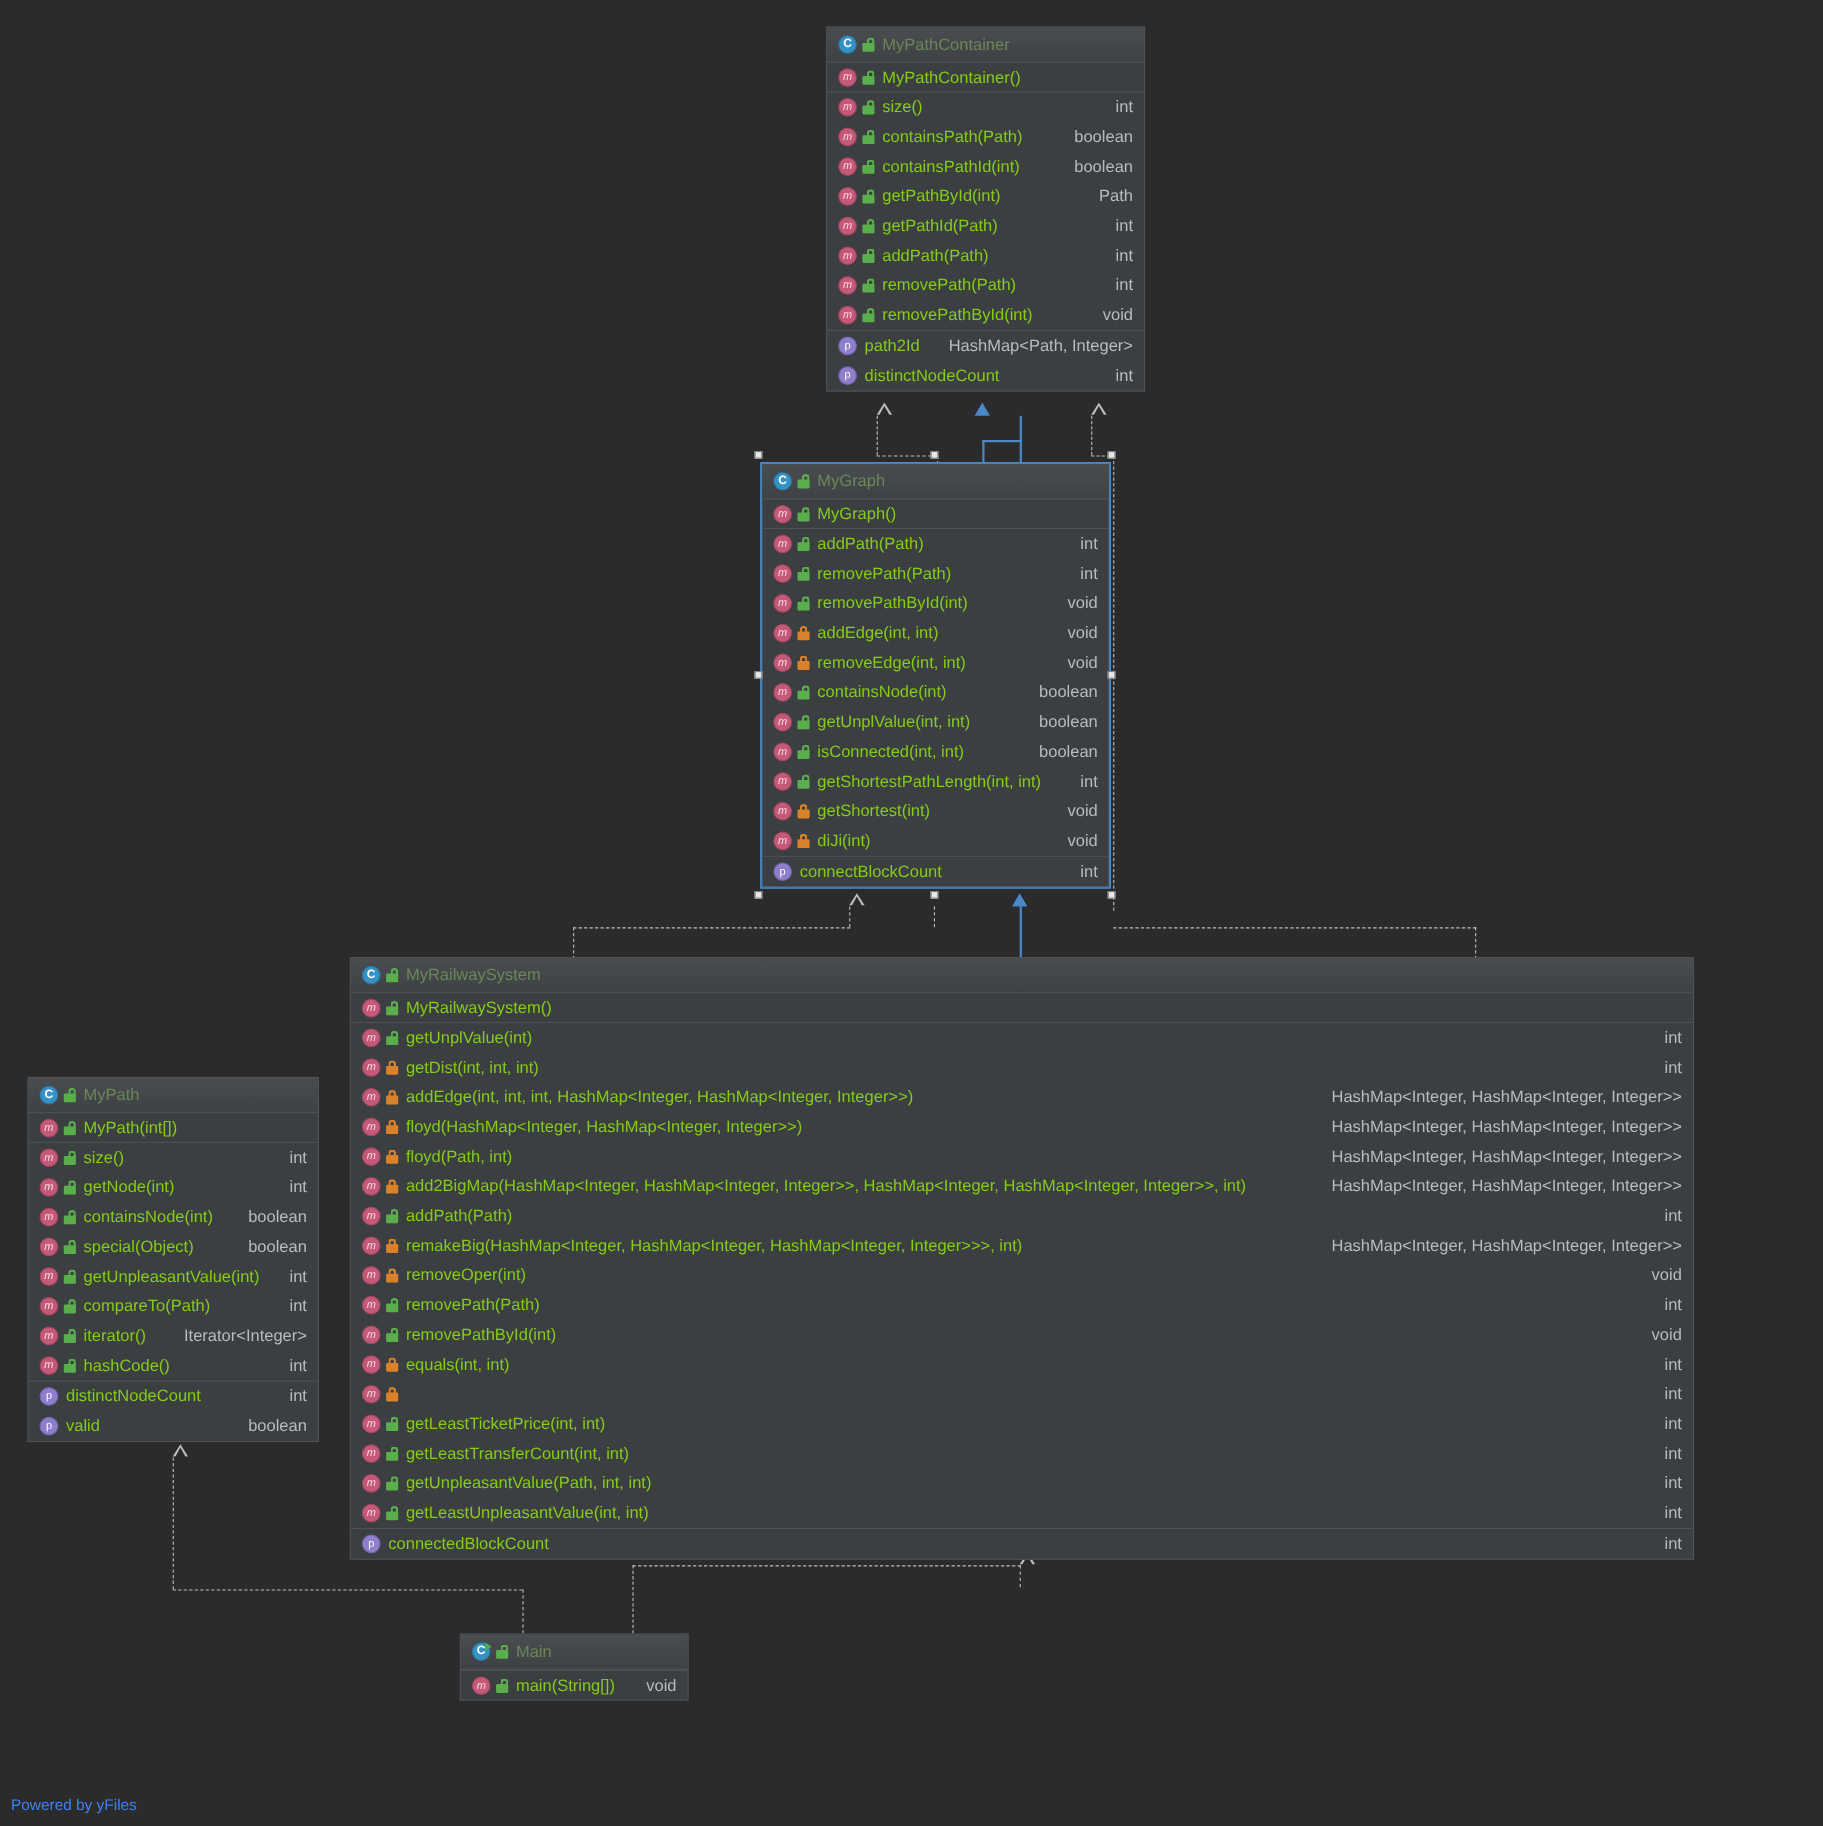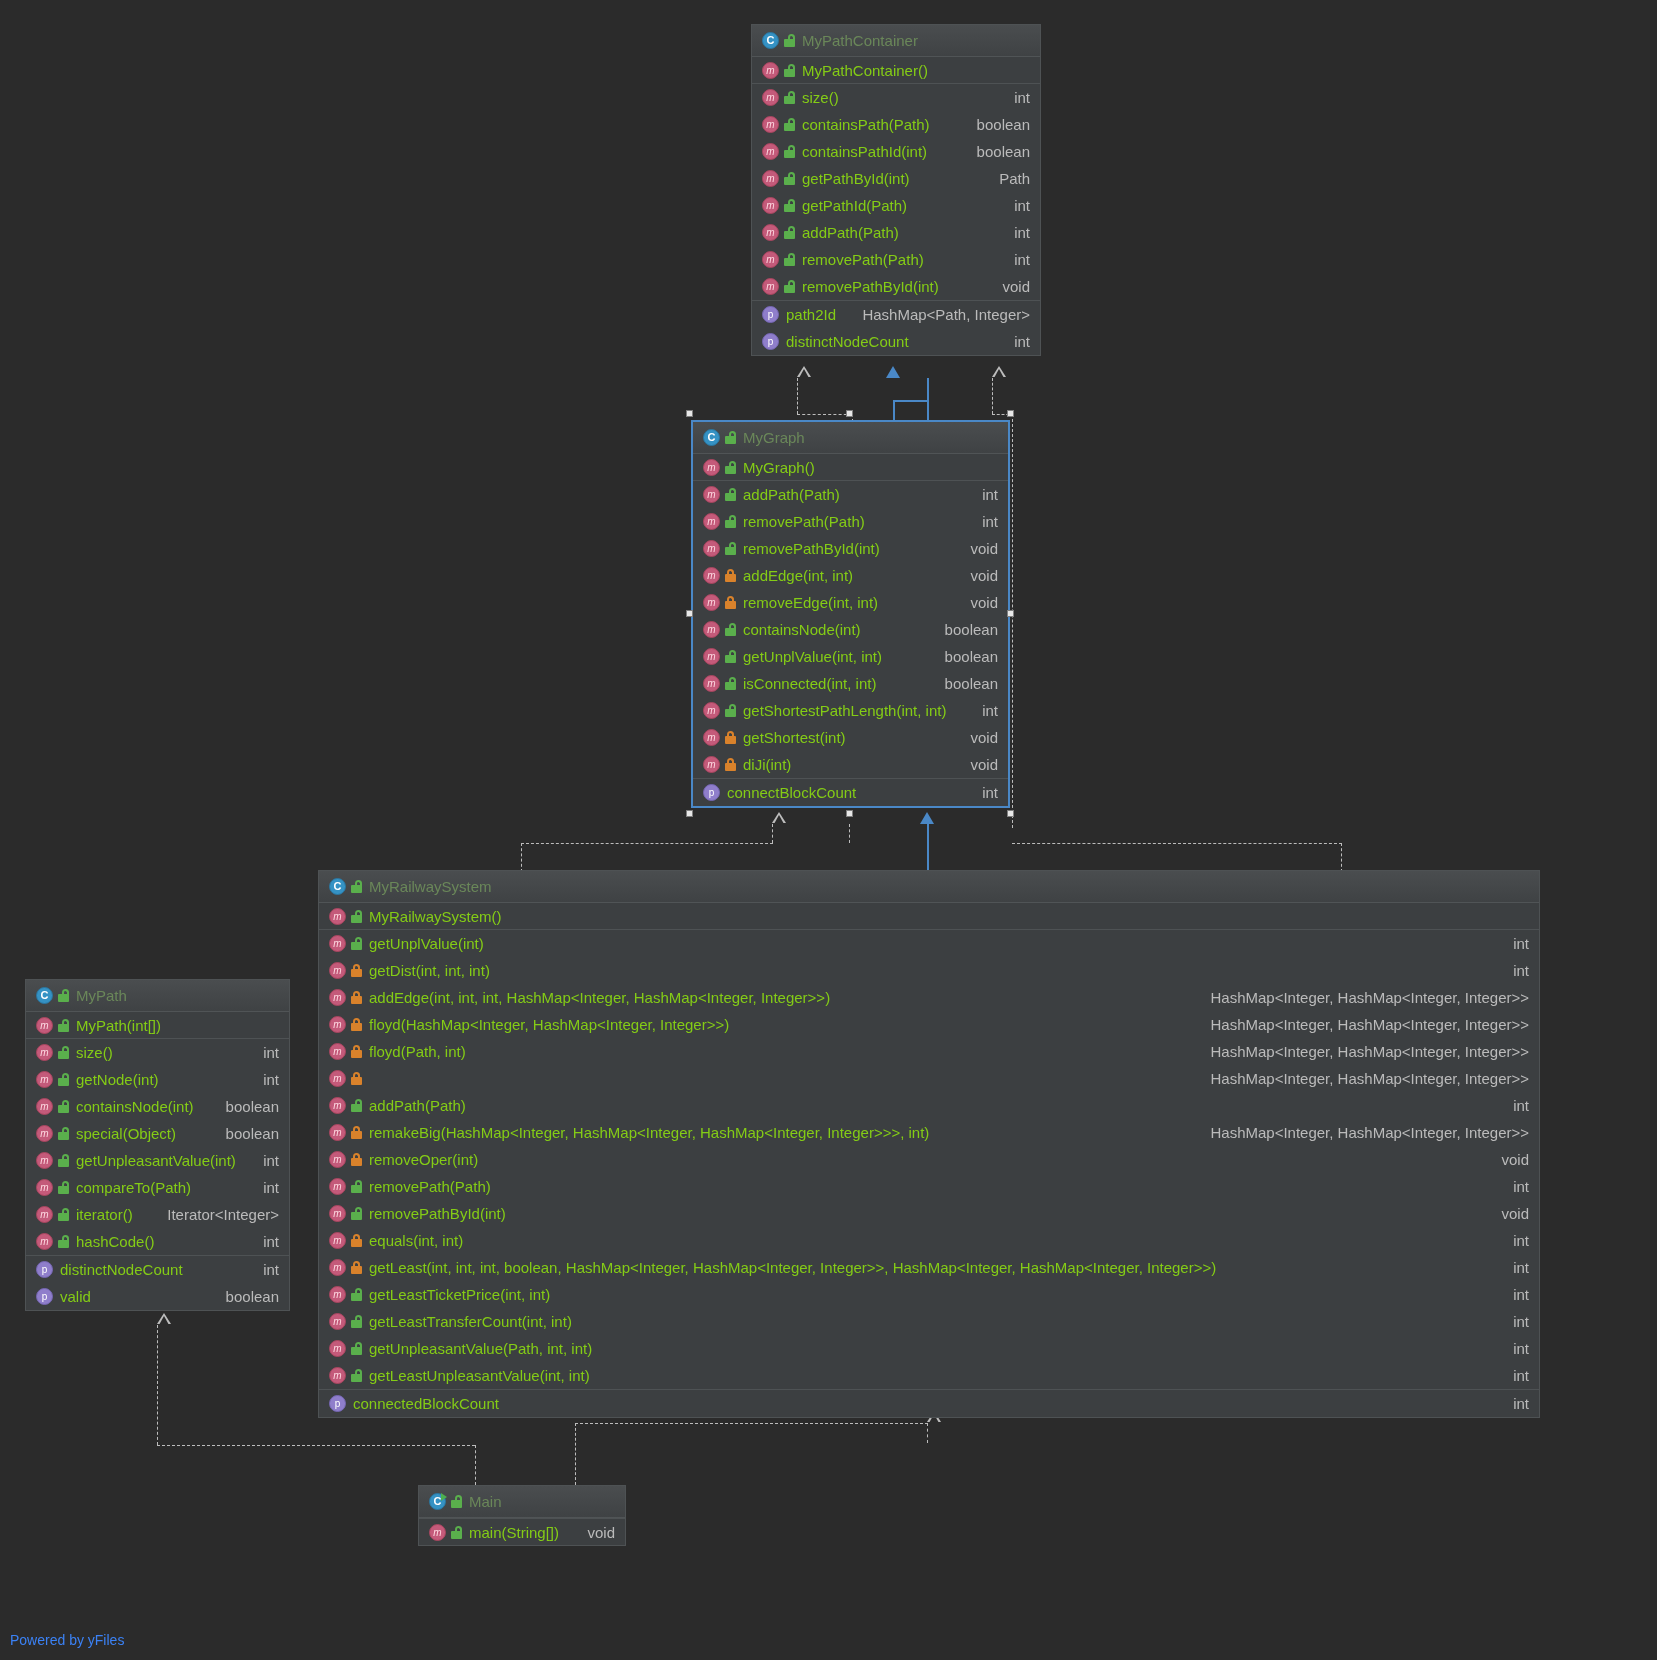--- a/index.html
+++ b/index.html
@@ -538,20 +538,21 @@
           </span>
           <span class="label">floyd(Path, int)</span>
           <span class="rtype">HashMap&lt;Integer, HashMap&lt;Integer, Integer&gt;&gt;</span>
         </div>
       <div class="row">
           <span class="ic ic-method">m</span>
           <span class="ic ic-vis priv">
             <span class="shackle"></span>
             <span class="body"></span>
           </span>
+          <span class="label">add2BigMap(HashMap&lt;Integer, HashMap&lt;Integer, Integer&gt;&gt;, HashMap&lt;Integer, HashMap&lt;Integer, Integer&gt;&gt;, int)</span>
           <span class="rtype">HashMap&lt;Integer, HashMap&lt;Integer, Integer&gt;&gt;</span>
         </div>
       <div class="row">
           <span class="ic ic-method">m</span>
           <span class="ic ic-vis pub">
             <span class="shackle"></span>
             <span class="body"></span>
           </span>
           <span class="label">addPath(Path)</span>
           <span class="rtype">int</span>
@@ -600,21 +601,20 @@
           </span>
           <span class="label">equals(int, int)</span>
           <span class="rtype">int</span>
         </div>
       <div class="row">
           <span class="ic ic-method">m</span>
           <span class="ic ic-vis priv">
             <span class="shackle"></span>
             <span class="body"></span>
           </span>
-          <span class="label">getLeast(int, int, int, boolean, HashMap&lt;Integer, HashMap&lt;Integer, Integer&gt;&gt;, HashMap&lt;Integer, HashMap&lt;Integer, Integer&gt;&gt;)</span>
           <span class="rtype">int</span>
         </div>
       <div class="row">
           <span class="ic ic-method">m</span>
           <span class="ic ic-vis pub">
             <span class="shackle"></span>
             <span class="body"></span>
           </span>
           <span class="label">getLeastTicketPrice(int, int)</span>
           <span class="rtype">int</span>

